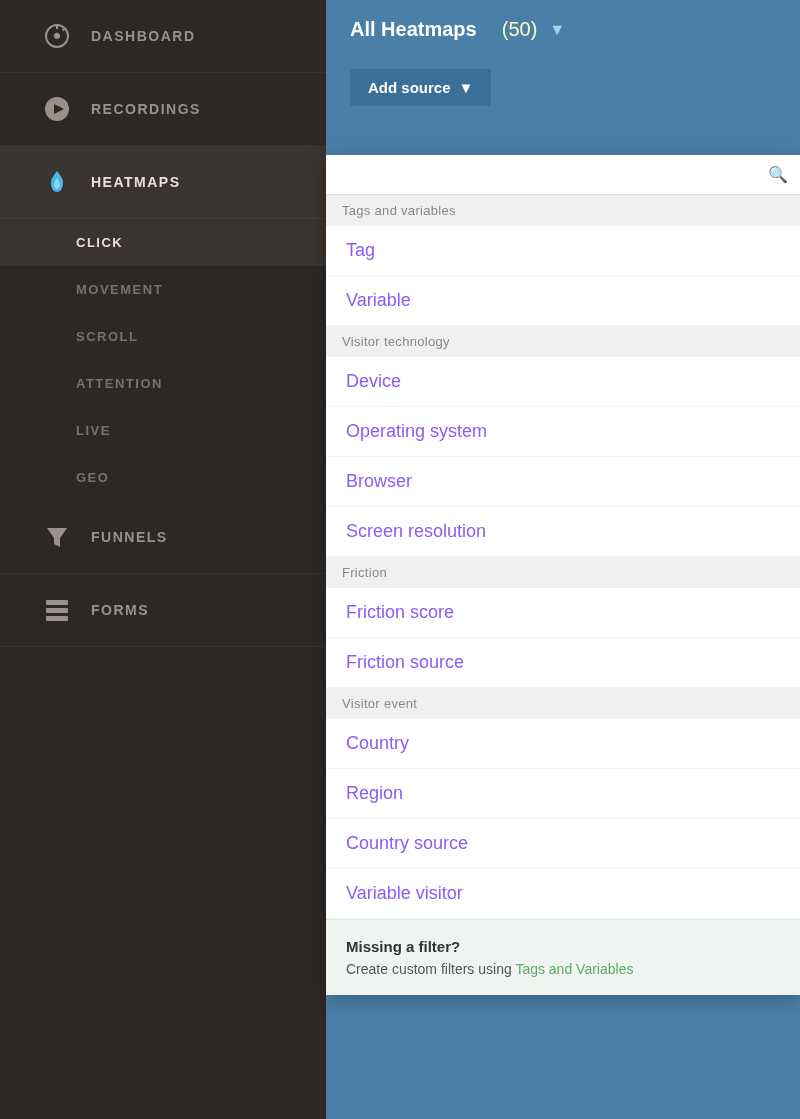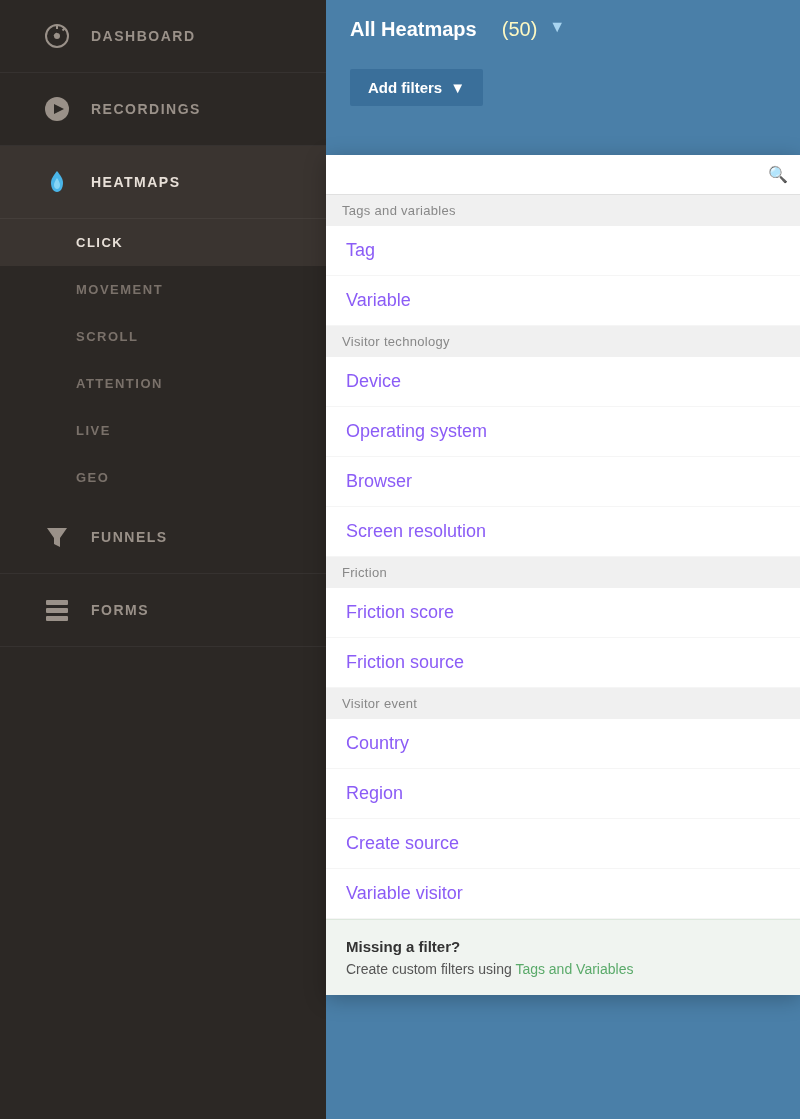--- a/index.html
+++ b/index.html
@@ -86,20 +86,21 @@
       display: flex;
       align-items: center;
       justify-content: space-between;
     }
 
     .main-title {
       color: #fff;
       font-size: 20px;
       font-weight: 700;
       display: flex;
+      align-items: center;
       gap: 8px;
     }
 
     .main-title .count {
       color: #fef9c3;
       font-weight: 400;
       margin-left: 17px;
     }
 
     .title-arrow {
@@ -287,21 +288,21 @@
   <div class="main-header">
     <div class="main-title">
       <span>All Heatmaps</span>
       <span class="count">(50)</span>
       <span class="title-arrow">▼</span>
     </div>
   </div>
 
   <div style="padding: 10px 24px; background: #4a7fa8;">
     <button class="add-filters-btn">
-      <span>Add filters</span>
+      <span>Add source</span>
       <span>▼</span>
     </button>
   </div>
 
   <div class="dropdown">
 
     <div class="dropdown-search">
       <input type="text" placeholder="" style="">
       <span class="search-icon">🔍</span>
     </div>
@@ -345,21 +346,21 @@
     <div class="dropdown-section-header">
       <span>Visitor event</span>
     </div>
     <div class="dropdown-item">
       <span>Country</span>
     </div>
     <div class="dropdown-item">
       <span>Region</span>
     </div>
     <div class="dropdown-item">
-      <span>Create source</span>
+      <span>Country source</span>
     </div>
     <div class="dropdown-item">
       <span>Variable visitor</span>
     </div>
 
     <div class="dropdown-footer">
       <div class="missing-title">Missing a filter?</div>
       <div class="missing-desc">
         <span>Create custom filters using </span><a href="#" class="missing-link">Tags and Variables</a>
       </div>

